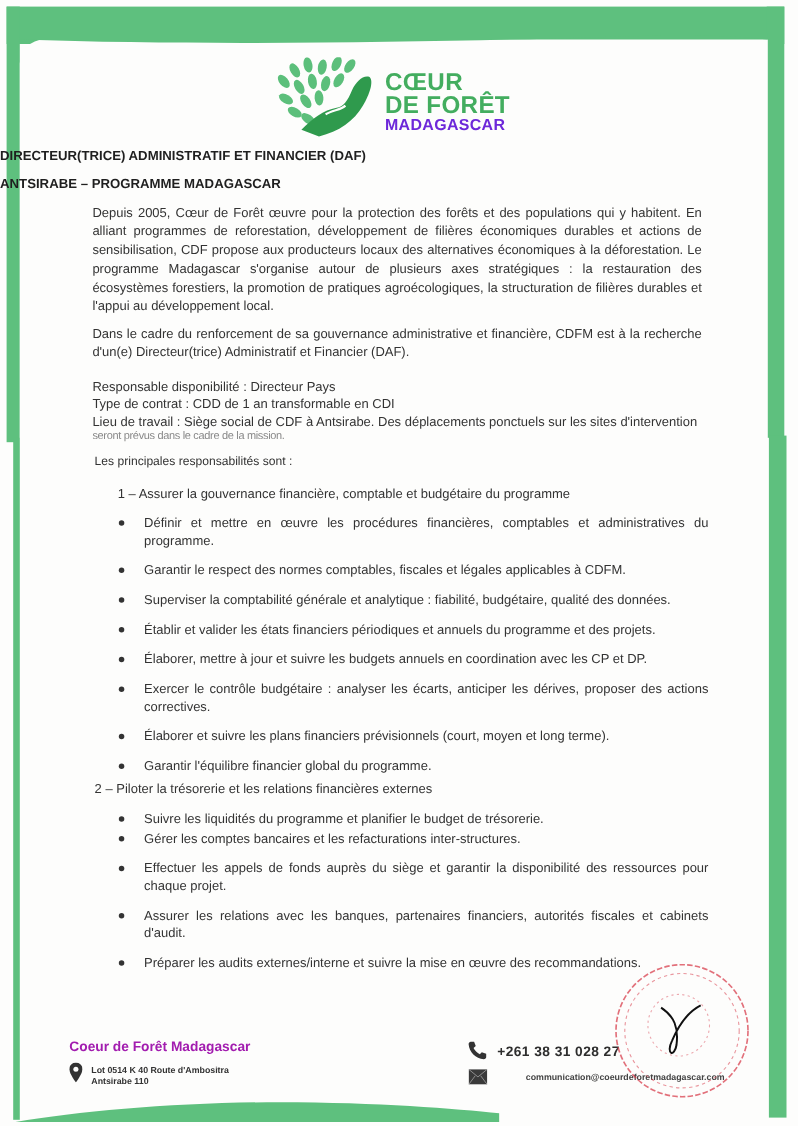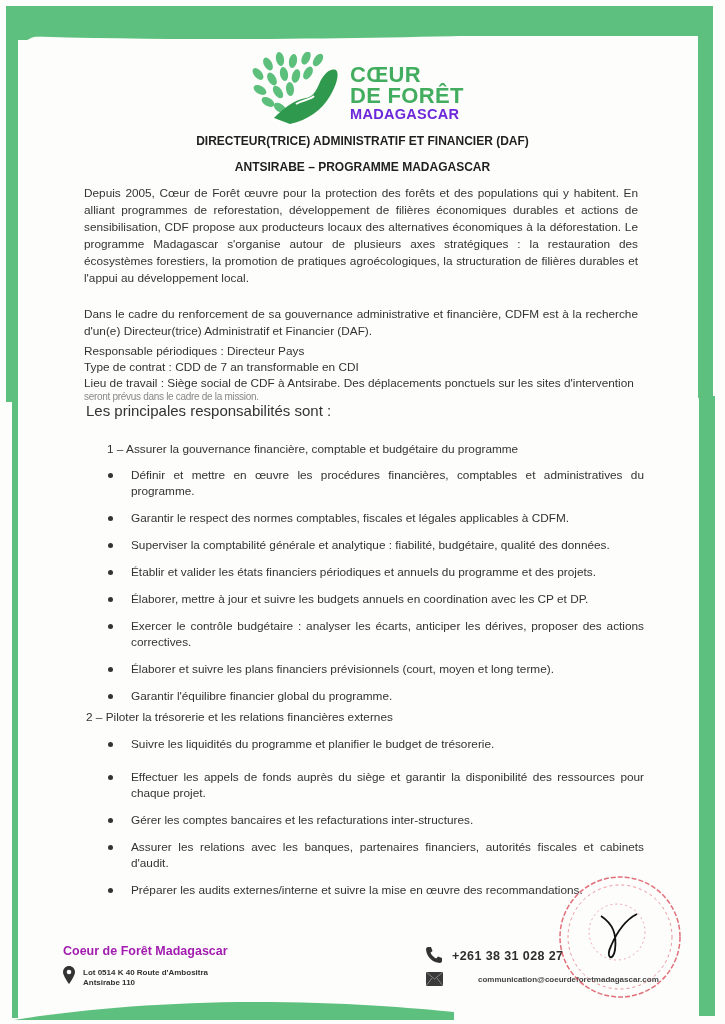--- a/index.html
+++ b/index.html
@@ -29,35 +29,35 @@
 
   
   .logo { position: absolute; left: 250px; top: 52px; width: 230px; height: 76px; }
   .logo-mark { position: absolute; left: 0; top: 0; width: 92px; height: 74px; }
   .logo-text { position: absolute; left: 100px; top: 12px; color: #43ad5f; font-weight: bold; line-height: 1; }
   .logo-l1, .logo-l2 { font-size: 22px; letter-spacing: 0.3px; display: block; }
   .logo-l2 { margin-top: -1px; }
   .logo-l3 { font-size: 14.5px; display: block; margin-top: 0px; letter-spacing: 0.3px; color: #6d28d9; }
 
   .title {
-    position: absolute; left: 0; width: 725px; text-align: center;
+    position: absolute; left: 0; width: 725px; 
     font-weight: bold; font-size: 12px; color: #1f1f1f;
   }
   .t1 { top: 134px; }
   .t2 { top: 160px; }
 
   .p {
     position: absolute; left: 84px; width: 554px; font-size: 11.8px; line-height: 17px;
     text-align: justify; color: #333;
   }
   .p1 { top: 185px; }
-  .p2 { top: 295px; margin-top: 11px; }
+  .p2 { top: 295px; }
   .meta { position: absolute; left: 84px; top: 343px; font-size: 11.8px; line-height: 16px; color: #333; width: 580px; }
   .meta .faded { color: #888; font-size: 10px; letter-spacing: -0.3px; display: block; overflow: hidden; height: 12px; line-height: 12px; }
-  .resp-intro { position: absolute; left: 86px; top: 402px; font-size: 15px; color: #333; text-align: right; }
+  .resp-intro { position: absolute; left: 86px; top: 414px; font-size: 11px; color: #333; text-align: right; }
   .section-head { position: absolute; left: 86px; font-size: 11.8px; color: #333; }
   .s1 { top: 442px; margin-left: 21px; }
   .s2 { top: 710px; }
 
   .bullets { position: absolute; left: 108px; width: 536px; margin: 0; padding: 0; list-style: none; }
   .bullets li { position: relative; font-size: 11.8px; line-height: 16px; color: #333; padding-left: 23px; text-align: justify; }
   .bullets li .dot { position: absolute; left: 0; top: 6px; width: 5px; height: 5px; border-radius: 50%; background: #333; }
   .b1 { top: 467px; }
   .b2 { top: 736px; }
 
@@ -117,45 +117,45 @@
   </div>
 </div>
 
 <div class="title t1">DIRECTEUR(TRICE) ADMINISTRATIF ET FINANCIER (DAF)</div>
 <div class="title t2">ANTSIRABE – PROGRAMME MADAGASCAR</div>
 
 <div class="p p1">Depuis 2005, Cœur de Forêt œuvre pour la protection des forêts et des populations qui y habitent. En alliant programmes de reforestation, développement de filières économiques durables et actions de sensibilisation, CDF propose aux producteurs locaux des alternatives économiques à la déforestation. Le programme Madagascar s'organise autour de plusieurs axes stratégiques : la restauration des écosystèmes forestiers, la promotion de pratiques agroécologiques, la structuration de filières durables et l'appui au développement local.</div>
 <div class="p p2">Dans le cadre du renforcement de sa gouvernance administrative et financière, CDFM est à la recherche d'un(e) Directeur(trice) Administratif et Financier (DAF).</div>
 
 <div class="meta">
-  <div>Responsable périodiques : Directeur Pays</div>
-  <div>Type de contrat : CDD de 7 an transformable en CDI</div>
+  <div>Responsable disponibilité : Directeur Pays</div>
+  <div>Type de contrat : CDD de 1 an transformable en CDI</div>
   <div>Lieu de travail : Siège social de CDF à Antsirabe. Des déplacements ponctuels sur les sites d'intervention</div>
   <span class="faded">seront prévus dans le cadre de la mission.</span>
 </div>
 
 <div class="resp-intro">Les principales responsabilités sont :</div>
 
 <div class="section-head s1">1 – Assurer la gouvernance financière, comptable et budgétaire du programme</div>
 <ul class="bullets b1">
   <li style="margin-bottom:11px"><span class="dot"></span><span>Définir et mettre en œuvre les procédures financières, comptables et administratives du programme.</span></li>
   <li style="margin-bottom:11px"><span class="dot"></span><span>Garantir le respect des normes comptables, fiscales et légales applicables à CDFM.</span></li>
   <li style="margin-bottom:11px"><span class="dot"></span><span>Superviser la comptabilité générale et analytique : fiabilité, budgétaire, qualité des données.</span></li>
   <li style="margin-bottom:11px"><span class="dot"></span><span>Établir et valider les états financiers périodiques et annuels du programme et des projets.</span></li>
   <li style="margin-bottom:11px"><span class="dot"></span><span>Élaborer, mettre à jour et suivre les budgets annuels en coordination avec les CP et DP.</span></li>
   <li style="margin-bottom:11px"><span class="dot"></span><span>Exercer le contrôle budgétaire : analyser les écarts, anticiper les dérives, proposer des actions correctives.</span></li>
   <li style="margin-bottom:11px"><span class="dot"></span><span>Élaborer et suivre les plans financiers prévisionnels (court, moyen et long terme).</span></li>
   <li><span class="dot"></span><span>Garantir l'équilibre financier global du programme.</span></li>
 </ul>
 
 <div class="section-head s2">2 – Piloter la trésorerie et les relations financières externes</div>
 <ul class="bullets b2">
-  <li style="margin-bottom:17px"><span class="dot"></span><span>Suivre les liquidités du programme et planifier le budget de trésorerie.</span></li>
+  <li style="margin-bottom:2px"><span class="dot"></span><span>Suivre les liquidités du programme et planifier le budget de trésorerie.</span></li>
+  <li style="margin-bottom:11px"><span class="dot"></span><span>Gérer les comptes bancaires et les refacturations inter-structures.</span></li>
   <li style="margin-bottom:11px"><span class="dot"></span><span>Effectuer les appels de fonds auprès du siège et garantir la disponibilité des ressources pour chaque projet.</span></li>
-  <li style="margin-bottom:11px"><span class="dot"></span><span>Gérer les comptes bancaires et les refacturations inter-structures.</span></li>
   <li style="margin-bottom:11px"><span class="dot"></span><span>Assurer les relations avec les banques, partenaires financiers, autorités fiscales et cabinets d'audit.</span></li>
   <li><span class="dot"></span><span>Préparer les audits externes/interne et suivre la mise en œuvre des recommandations.</span></li>
 </ul>
 
 <div class="f-org">Coeur de Forêt Madagascar</div>
 <svg class="f-pin" viewBox="0 0 12 18">
   <path d="M6,0 C2.7,0 0,2.7 0,6 C0,10 6,18 6,18 C6,18 12,10 12,6 C12,2.7 9.3,0 6,0 Z" fill="#333"></path>
   <circle cx="6" cy="6" r="2.3" fill="#fdfdfc"></circle>
 </svg>
 <div class="f-addr">

